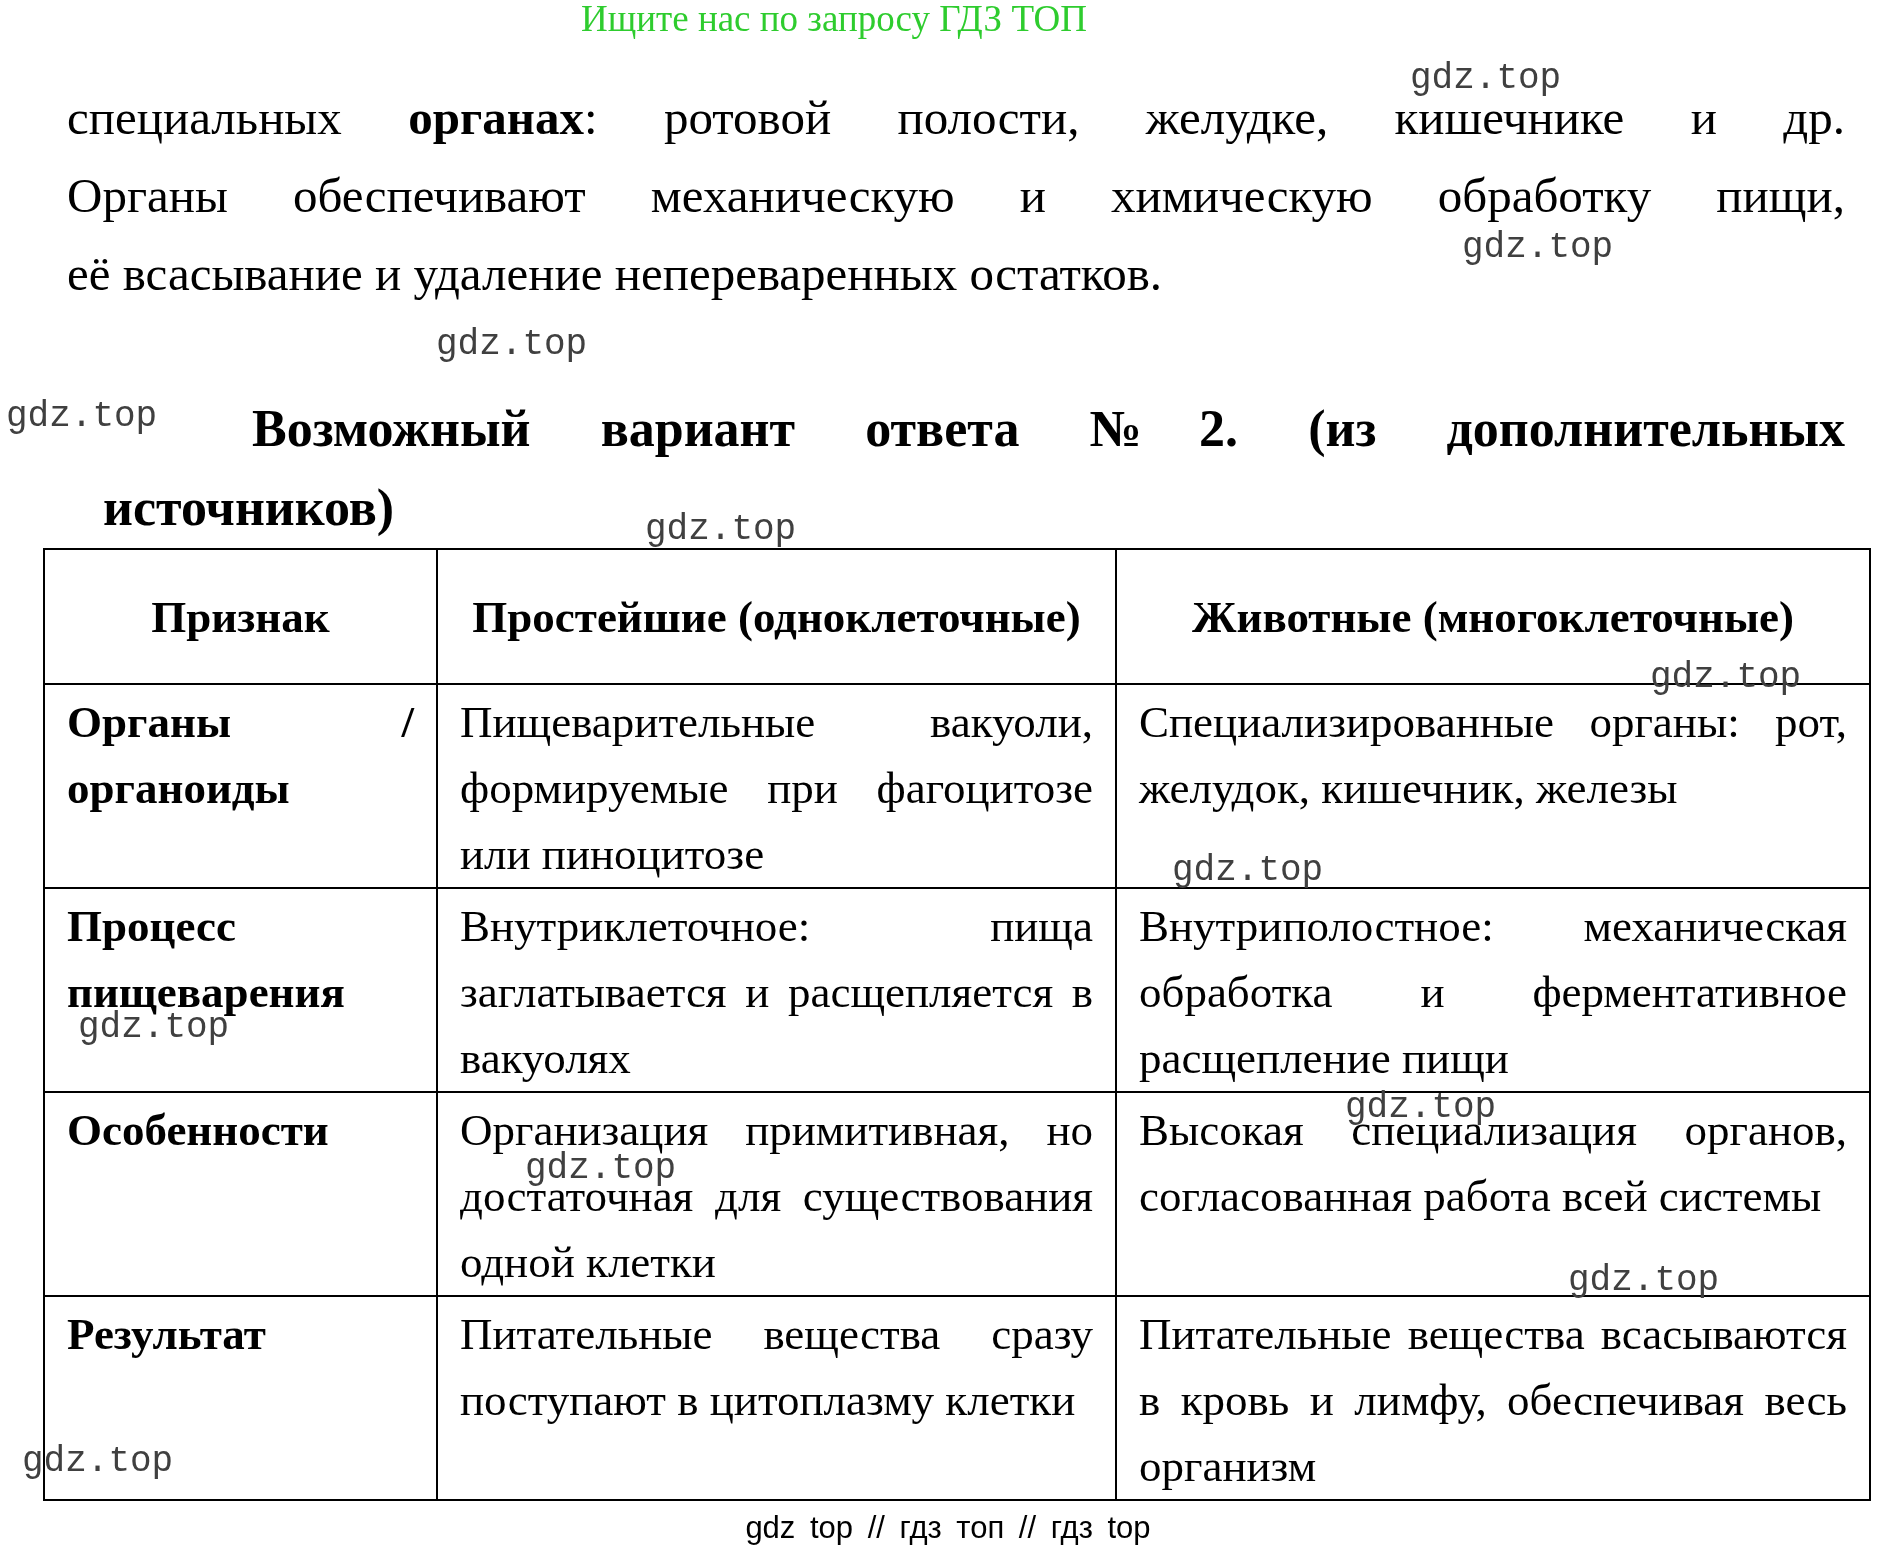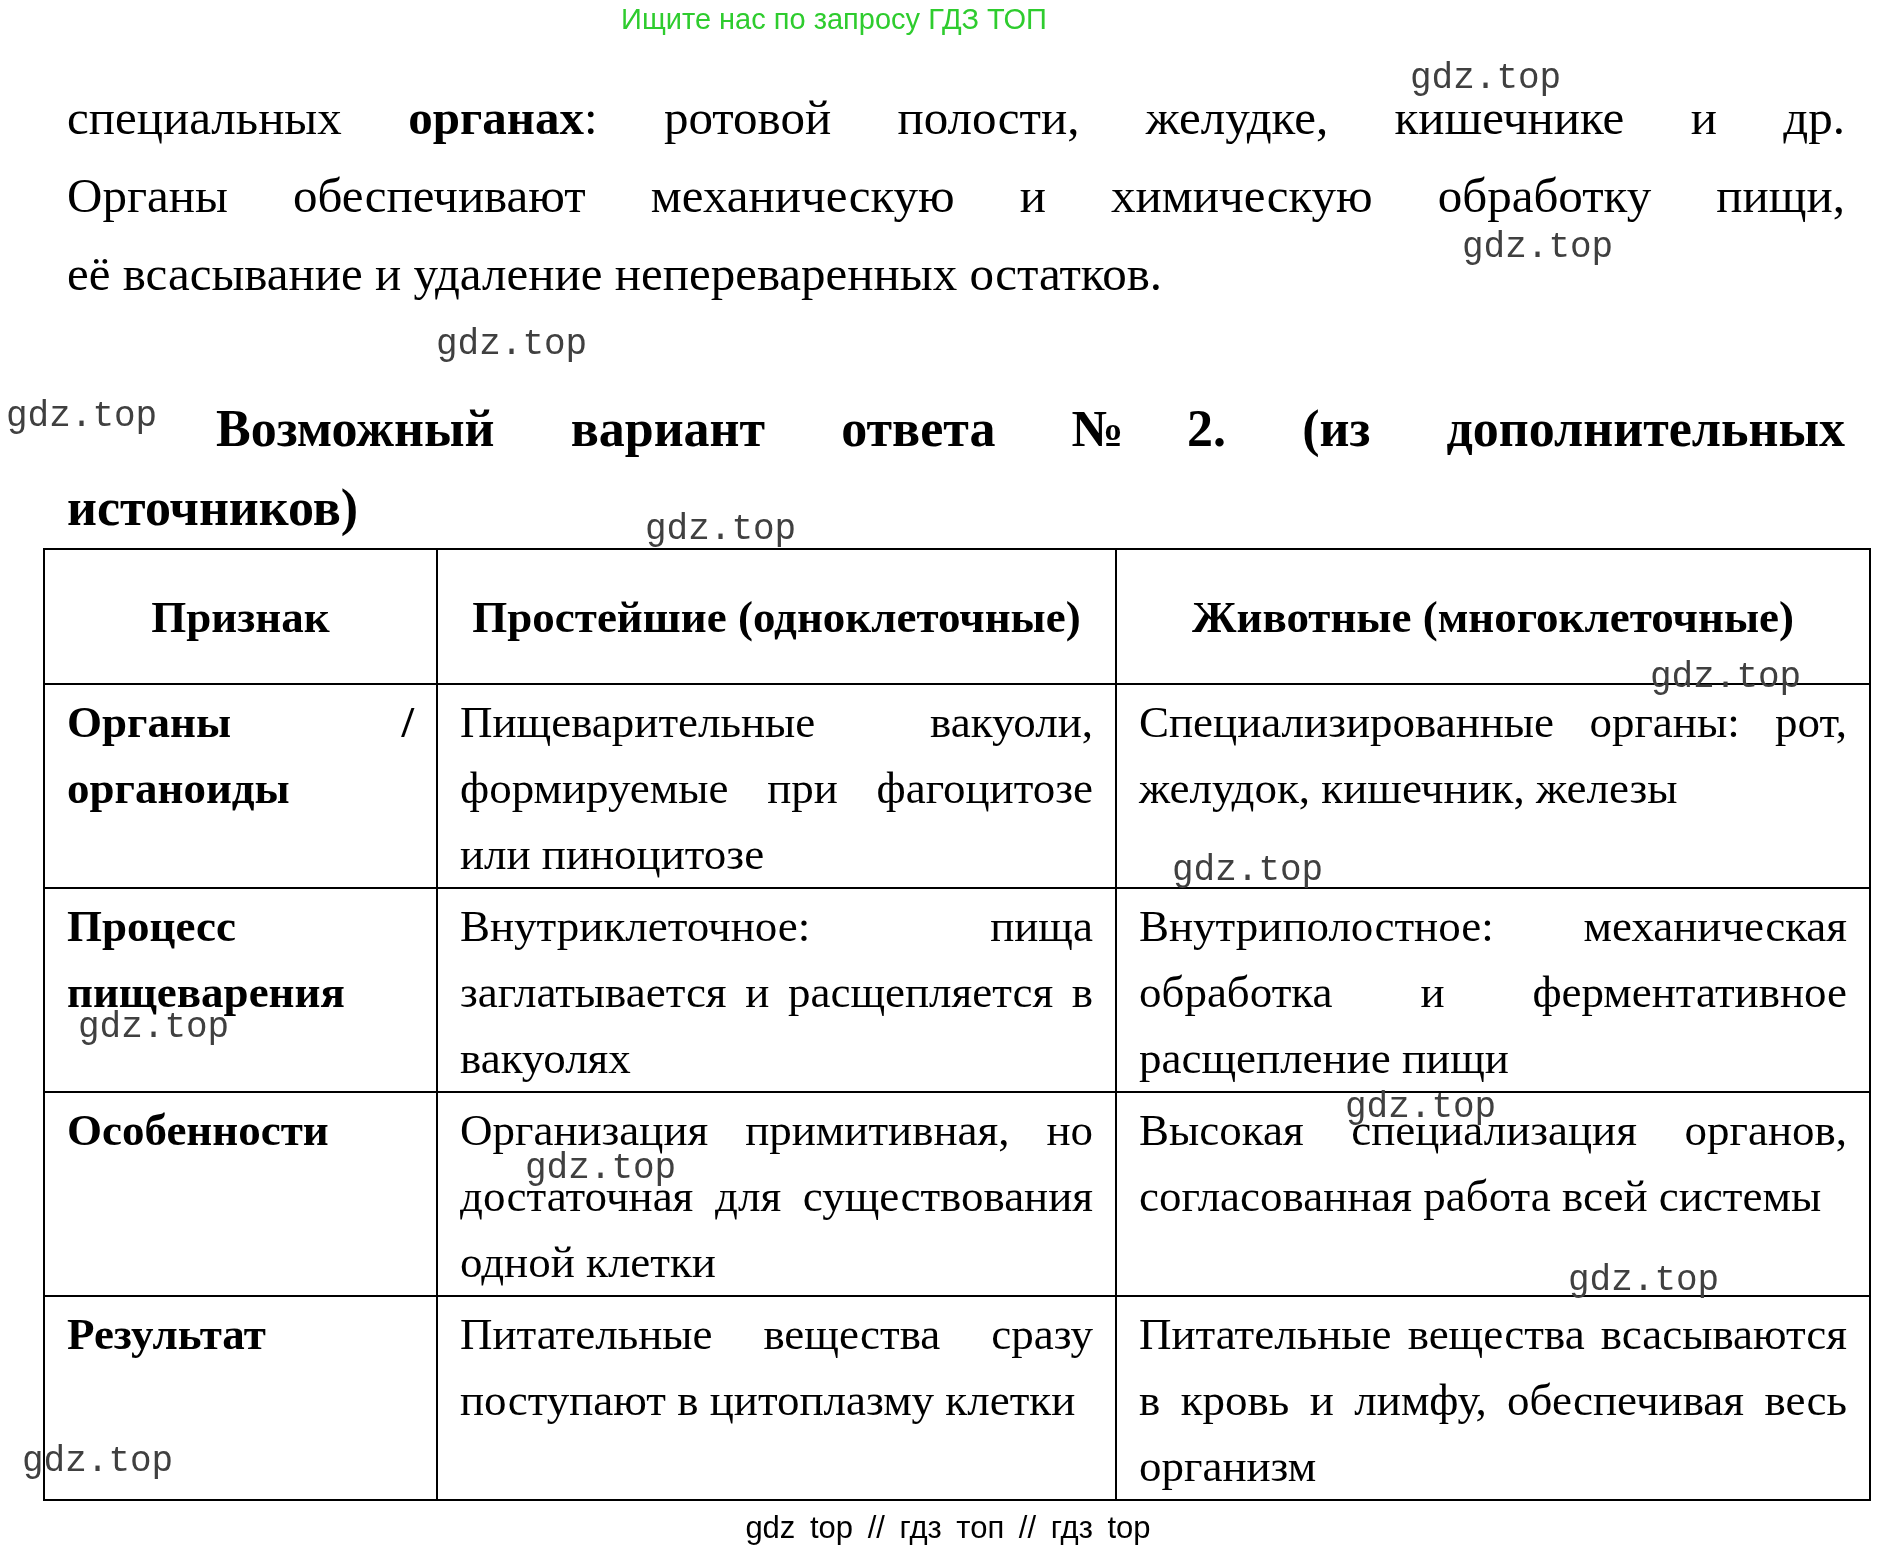--- a/index.html
+++ b/index.html
@@ -1,27 +1,27 @@
 <!DOCTYPE html>
 <html><head>
 <meta charset="utf-8">
 <style>
   html, body { margin: 0; padding: 0; background: #ffffff; }
   body { width: 1896px; height: 1546px; position: relative; overflow: hidden;
          font-family: "Liberation Serif", "DejaVu Serif", serif; color: #000; }
   .abs { position: absolute; }
   .top-banner { left: 0; width: 1668px; top: 2px; text-align: center;
-                font-family: Liberation Sans, sans-serif;
-                font-size: 29px; color: #2ecc2e; line-height: 34px; }
+                font-family: Liberation Serif, serif;
+                font-size: 37px; color: #2ecc2e; line-height: 34px; }
   .para { left: 67px; width: 1778px; font-size: 49px; line-height: 78px;
           text-align: justify; text-align-last: left; top: 79px; }
   .para .line { display: block; height: 78px; white-space: nowrap; }
   .para .line.just { text-align: justify; text-align-last: justify; white-space: normal; }
   .heading { left: 67px; width: 1778px; top: 389px; font-size: 52px; font-weight: bold; line-height: 79px; }
-  .heading .line { display: block; height: 79px; }
+  .heading .line { display: block; height: 79px; margin-left: 36px; }
   .heading .l1 { padding-left: 149px; text-align: justify; text-align-last: justify; }
   .wm { font-family: Liberation Mono, monospace; font-size: 36px; color: #404040;
         line-height: 30px; white-space: nowrap; }
   table.cmp { position: absolute; left: 43px; top: 548px; width: 1826px; border-collapse: collapse;
               table-layout: fixed; font-size: 45px; }
   table.cmp td, table.cmp th { border: 2.5px solid #000; vertical-align: top; padding: 4px 22px 0 22px;
               line-height: 66px; }
   table.cmp th { font-weight: bold; text-align: center; vertical-align: middle; padding: 0 14px; line-height: 64px; }
   table.cmp td.feat { font-weight: bold; }
   table.cmp td .txt { text-align: justify; text-align-last: left; display: block; }

